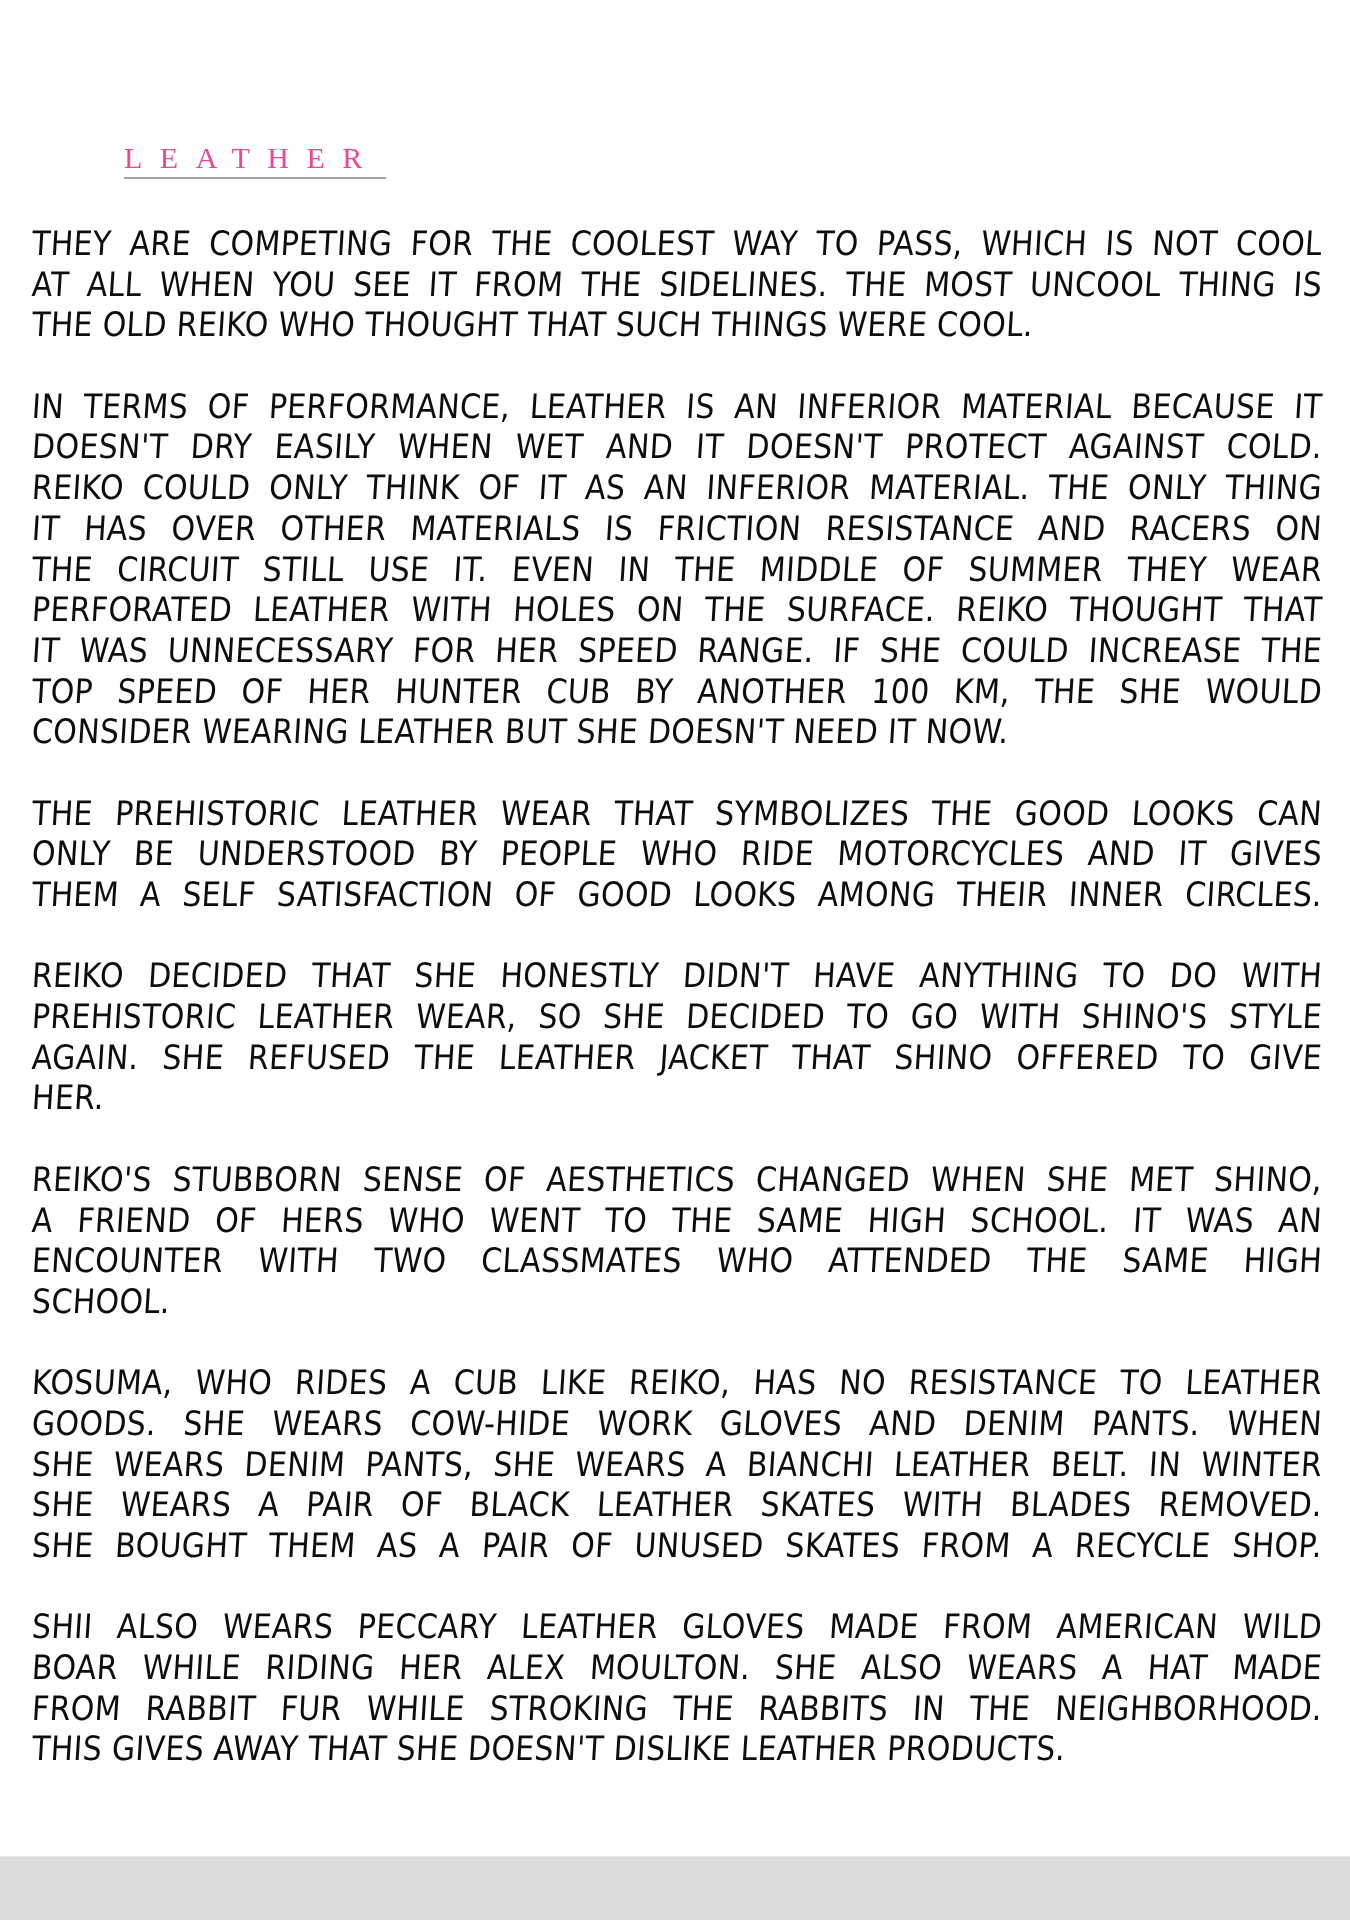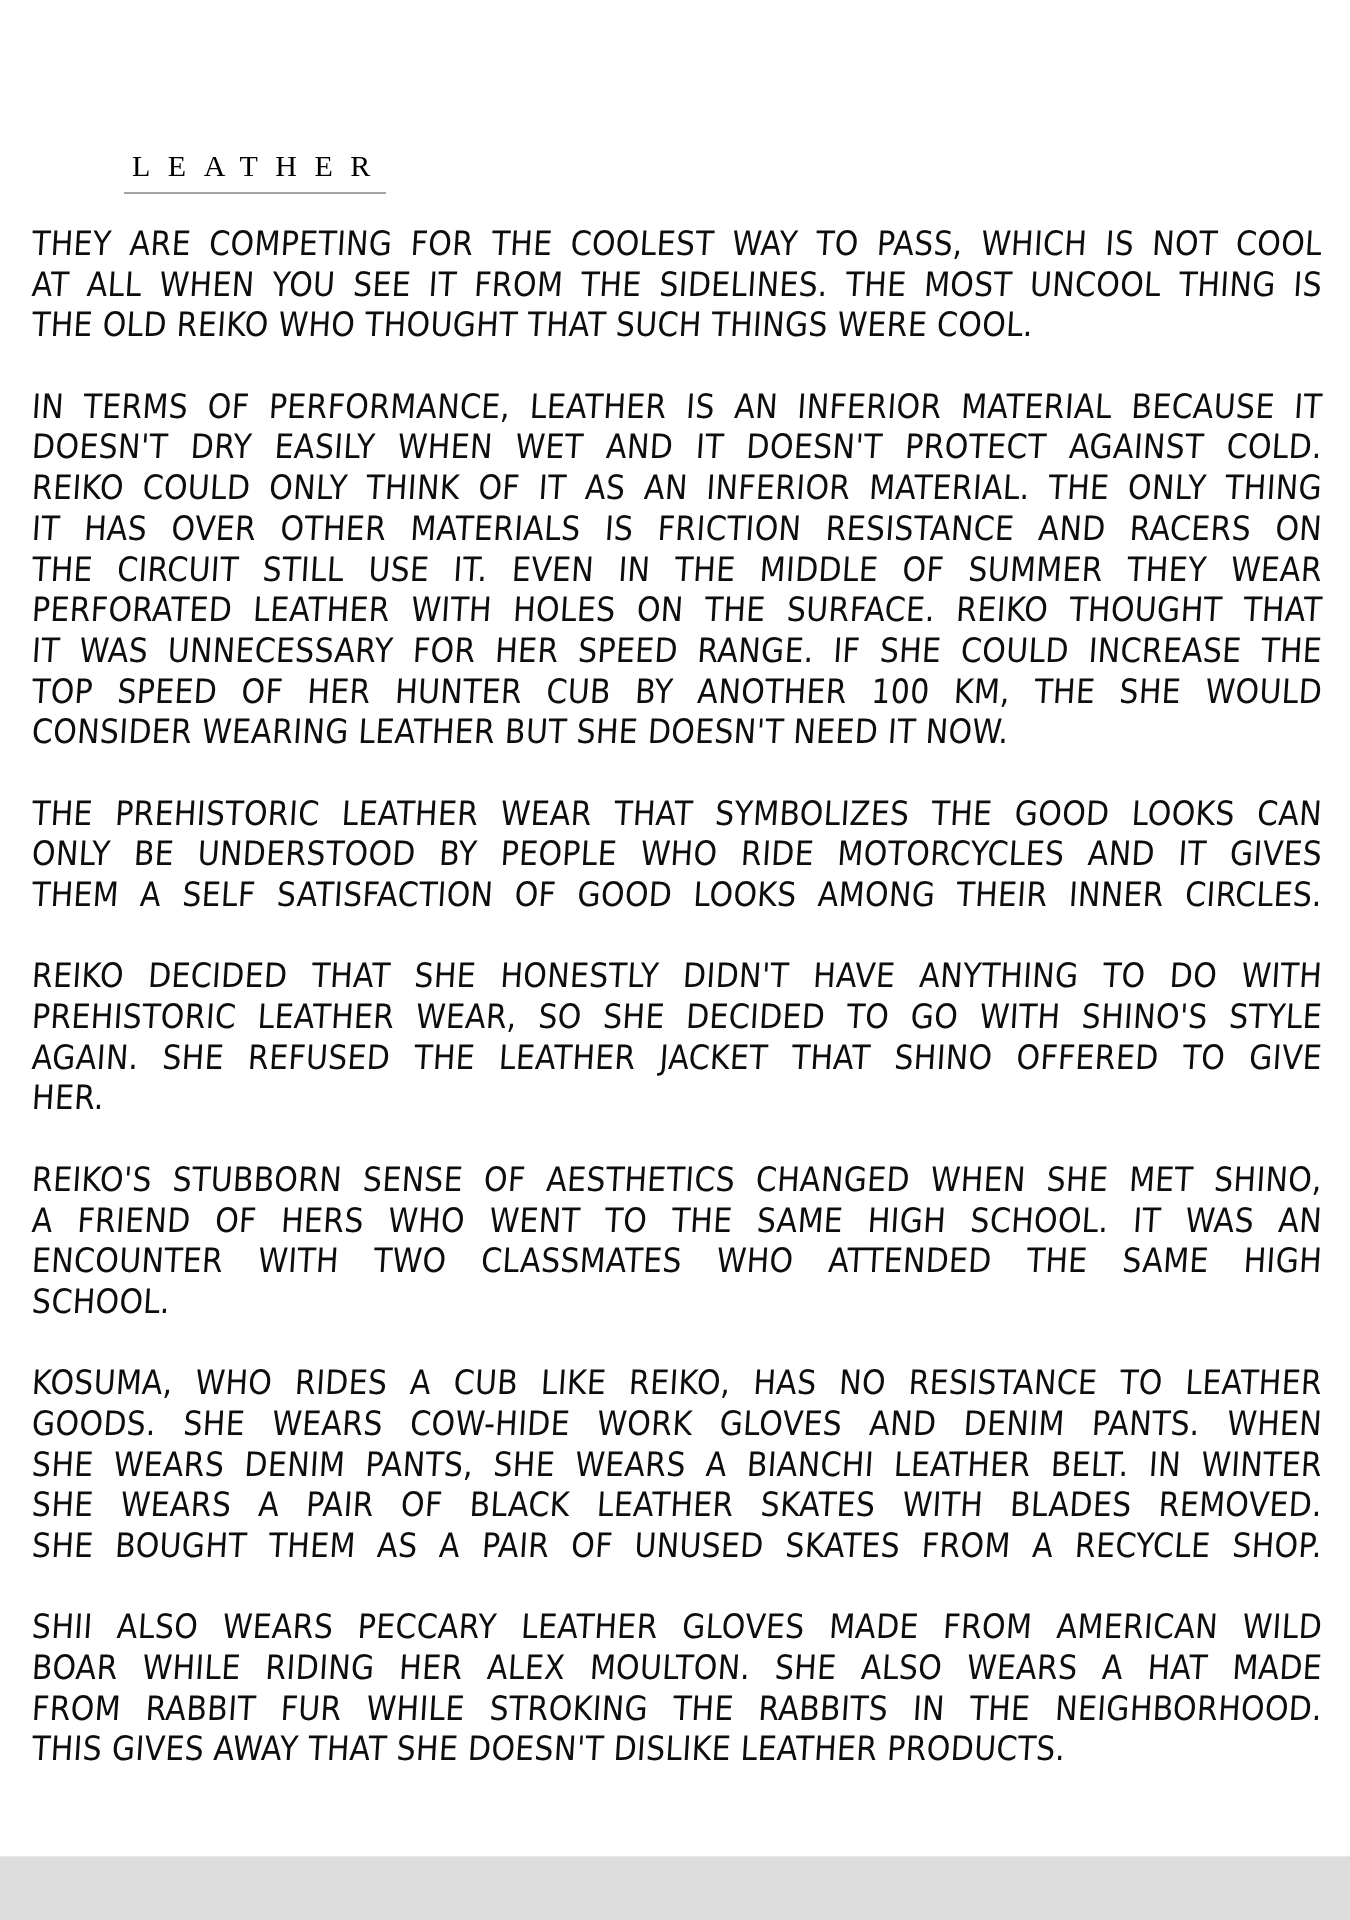--- a/index.html
+++ b/index.html
@@ -24,24 +24,24 @@
   .title-wrap {
     position: absolute;
     left: 124px;
     top: 140px;
     width: 262px;
   }
   .title {
     font-family: "Liberation Serif", "DejaVu Serif", serif;
     font-size: 30px;
     line-height: 36px;
-    color: #000000;
+    color: #ec4899;
     letter-spacing: 17.5px;
     white-space: nowrap;
-    margin: 8px;
+    margin: 0;
     font-weight: normal;
   }
   .title-rule {
     height: 2px;
     background: #a4a4a4;
     margin-top: 1px;
     width: 262px;
   }
   .body-text {
     position: absolute;

